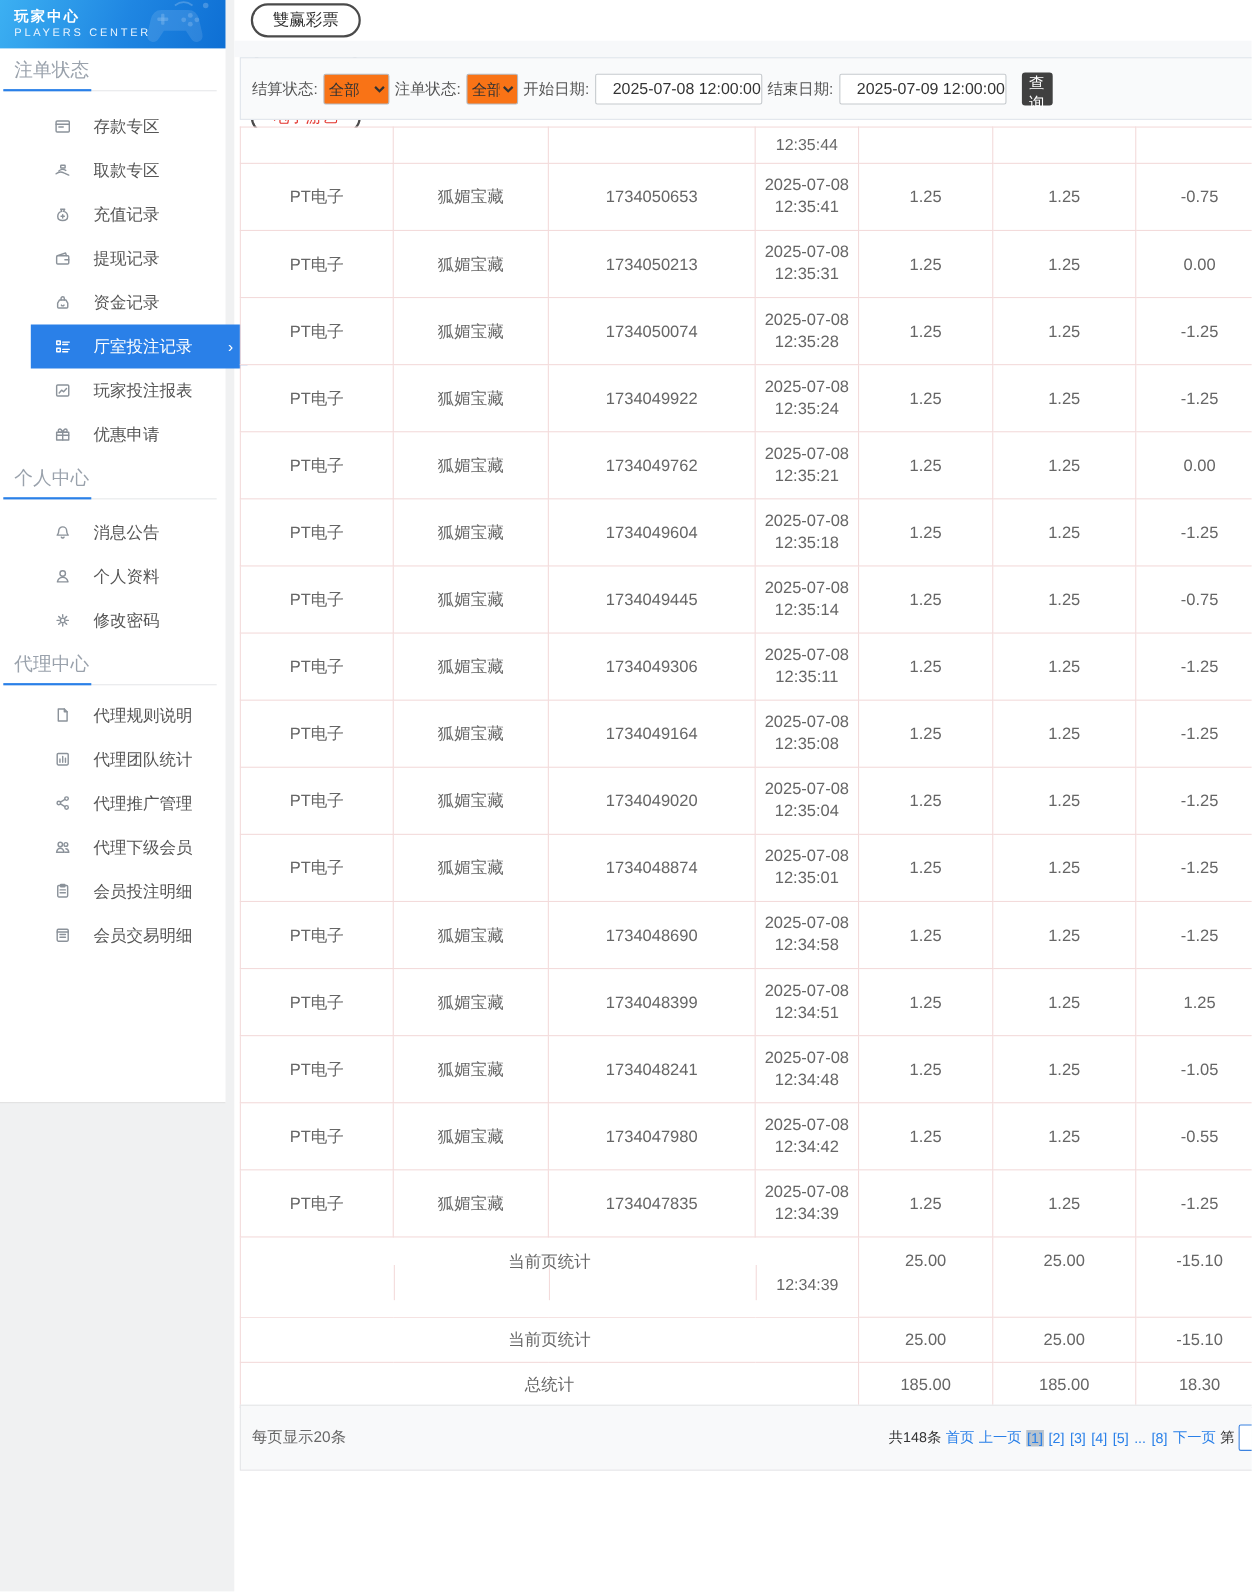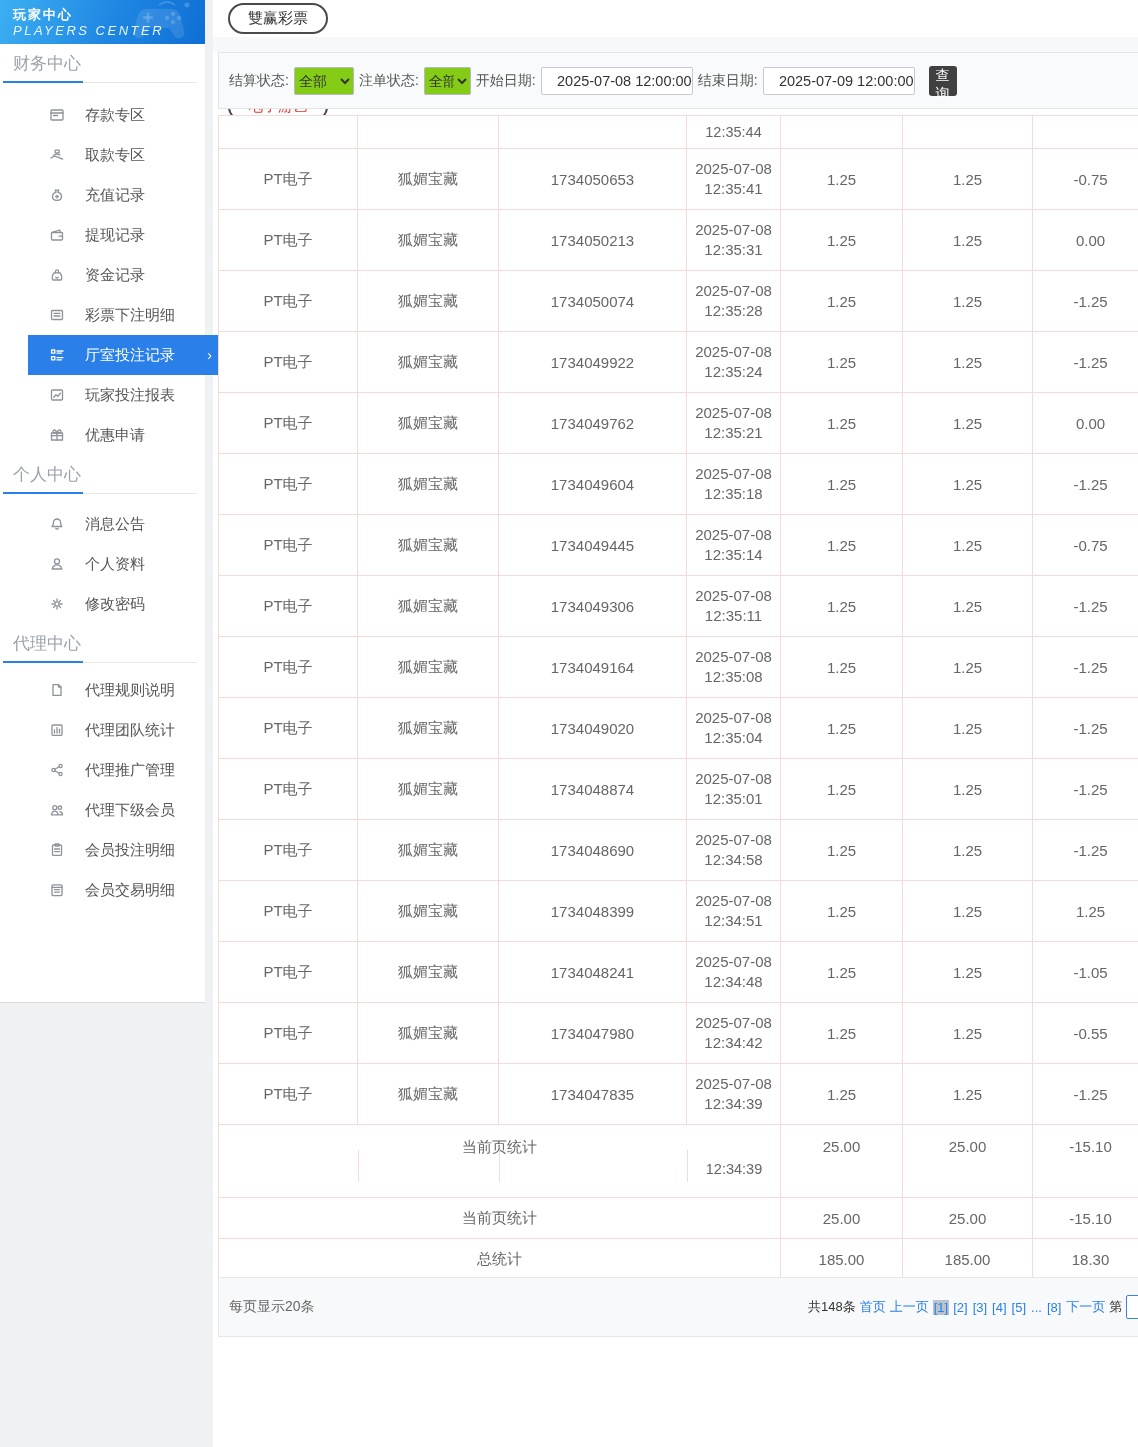--- a/index.html
+++ b/index.html
@@ -6,21 +6,21 @@
   .page{position:relative;width:1138px;height:1447px;overflow:hidden;background:#fff;
         font-family:"Liberation Sans",sans-serif;-webkit-font-smoothing:antialiased;}
 
   
   .leftcol-bg{position:absolute;left:0;top:0;width:213px;height:1447px;background:#f0f1f2;}
   .sidebar{position:absolute;left:0;top:0;width:205px;height:1002px;background:#fff;
            border-bottom:1px solid #dcdcdc;}
   .side-header{height:44px;box-sizing:border-box;padding:4px 0 0 13px;position:relative;overflow:hidden;
                background:linear-gradient(110deg,#3cb0f2 0%,#1f86e2 55%,#0e6fd4 100%);}
   .side-header .t1{font-size:13px;font-weight:bold;color:#fff;letter-spacing:2px;line-height:22px;}
-  .side-header .t2{font-size:13px;color:#e8f4ff;letter-spacing:2.5px;line-height:10px;font-style:italic;}
+  .side-header .t2{font-size:10px;color:#e8f4ff;letter-spacing:2.5px;line-height:10px;}
   .side-header svg{position:absolute;right:6px;top:1px;opacity:.45;}
   .section-title{margin:8px 8px 0 3px;padding:0 0 7px 10px;color:#9aa2ac;font-size:17px;
                  border-bottom:1px solid #e6e8ea;position:relative;}
   .section-title::after{content:"";position:absolute;left:0;bottom:-1px;width:80px;height:2px;background:#2a80e8;}
   .menu{padding-top:12px;padding-left:28px;}
   .menu.m2{padding-top:10px;}
   .menu.m3{padding-top:7px;}
   .mi{height:40px;position:relative;display:flex;align-items:center;color:#555;font-size:15px;cursor:pointer;}
   .mi .ico{position:absolute;left:21px;top:12px;width:16px;height:16px;color:#8b929a;}
   .mi .lbl{margin-left:57px;}
@@ -33,21 +33,21 @@
   .navtabs{position:absolute;left:228px;top:3px;display:flex;gap:13px;flex-direction:column;}
   .pill{height:31px;padding:0 18px;border:2px solid #4a4a4a;border-radius:17px;background:#fff;
         display:flex;align-items:center;font-size:15px;color:#333;box-sizing:border-box;cursor:pointer;}
   .pill.active{color:#e3332c;}
 
   
   .band{position:absolute;left:213px;top:37px;width:925px;height:15px;background:#f7f8fa;}
   .filterbar{position:absolute;left:218px;top:52px;width:940px;height:57px;background:#f9fafb;
              border:1px solid #e0e5eb;box-sizing:border-box;display:flex;align-items:center;
              padding-left:10px;font-size:14px;color:#555;gap:5px;}
-  .filterbar select{height:28px;border:1px solid #b5bac1;background:#84cc16;font-size:14px;color:#333;border-radius:2px;}
+  .filterbar select{height:28px;border:1px solid #b5bac1;background:#f97316;font-size:14px;color:#333;border-radius:2px;}
   .sel-settle{width:60px;}
   .sel-order{width:47px;}
   .filterbar input.date{width:150px;height:26px;border:1px solid #c6cace;font-size:14.5px;color:#333;
                         text-align:right;border-radius:2px;padding:0;}
   .btn-query{margin-left:9px;width:28px;height:30px;background:#404040;color:#fff;border:none;
              border-radius:3px;font-size:14px;cursor:pointer;font-family:inherit;text-align:center;}
 
   
   .tablewrap{position:absolute;left:218px;top:115px;width:930px;}
   table.bets{border-collapse:collapse;table-layout:fixed;width:930px;}
@@ -95,21 +95,21 @@
             <circle cx="44" cy="21" r="2.2"></circle>
             <circle cx="38" cy="17" r="2.2"></circle>
           <circle cx="58" cy="4" r="2.5"></circle>
             <path d="M30 4 q8 -6 16 0" stroke="rgba(255,255,255,0.45)" stroke-width="1.5" fill="none"></path>
         </g>
       </svg>
       <div class="t1">玩家中心</div>
       <div class="t2">PLAYERS CENTER</div>
     </div>
     <div id="side-sections">
-        <div class="section-title">财务中心</div>
+        <div class="section-title">注单状态</div>
         <div class="menu m1">
           <div class="mi">
             <span class="ico"><svg width="16" height="16" viewBox="0 0 16 16" fill="none" stroke="currentColor" stroke-width="1.3" stroke-linecap="round" stroke-linejoin="round">
                 <rect x="2" y="3" width="12" height="10" rx="1"></rect>
                 <path d="M2 6h12M4.5 8.5h4"></path>
               </svg></span>
             <span class="lbl">存款专区</span>
           </div>
           <div class="mi">
             <span class="ico"><svg width="16" height="16" viewBox="0 0 16 16" fill="none" stroke="currentColor" stroke-width="1.3" stroke-linecap="round" stroke-linejoin="round">
@@ -133,27 +133,20 @@
                 <path d="M10 9.2h3.5"></path>
               </svg></span>
             <span class="lbl">提现记录</span>
           </div>
           <div class="mi">
             <span class="ico"><svg width="16" height="16" viewBox="0 0 16 16" fill="none" stroke="currentColor" stroke-width="1.3" stroke-linecap="round" stroke-linejoin="round">
                 <path d="M5 5.8h6l1.6 2.8v3.4a1 1 0 0 1-1 1H4.4a1 1 0 0 1-1-1V8.6z"></path>
                 <path d="M6.5 5.8V4.3a1.5 1.5 0 0 1 3 0v1.5M6.8 10.3c.6 1 1.8 1 2.4 0"></path>
               </svg></span>
             <span class="lbl">资金记录</span>
-          </div>
-          <div class="mi">
-            <span class="ico"><svg width="16" height="16" viewBox="0 0 16 16" fill="none" stroke="currentColor" stroke-width="1.3" stroke-linecap="round" stroke-linejoin="round">
-                <rect x="2.5" y="3.5" width="11" height="9" rx="1"></rect>
-                <path d="M5 6.4h6M5 9h6"></path>
-              </svg></span>
-            <span class="lbl">彩票下注明细</span>
           </div>
           <div class="mi active">
             <span class="ico"><svg width="16" height="16" viewBox="0 0 16 16" fill="none" stroke="currentColor" stroke-width="1.3" stroke-linecap="round" stroke-linejoin="round">
                 <rect x="2.6" y="3" width="3.2" height="3.2"></rect>
                 <path d="M8 4h6M8 6.2h4.5"></path>
                 <rect x="2.6" y="9.6" width="3.2" height="3.2"></rect>
                 <path d="M8 10.6h6M8 12.8h4.5"></path>
               </svg></span>
             <span class="lbl">厅室投注记录</span>
             <span class="chev">›</span>

